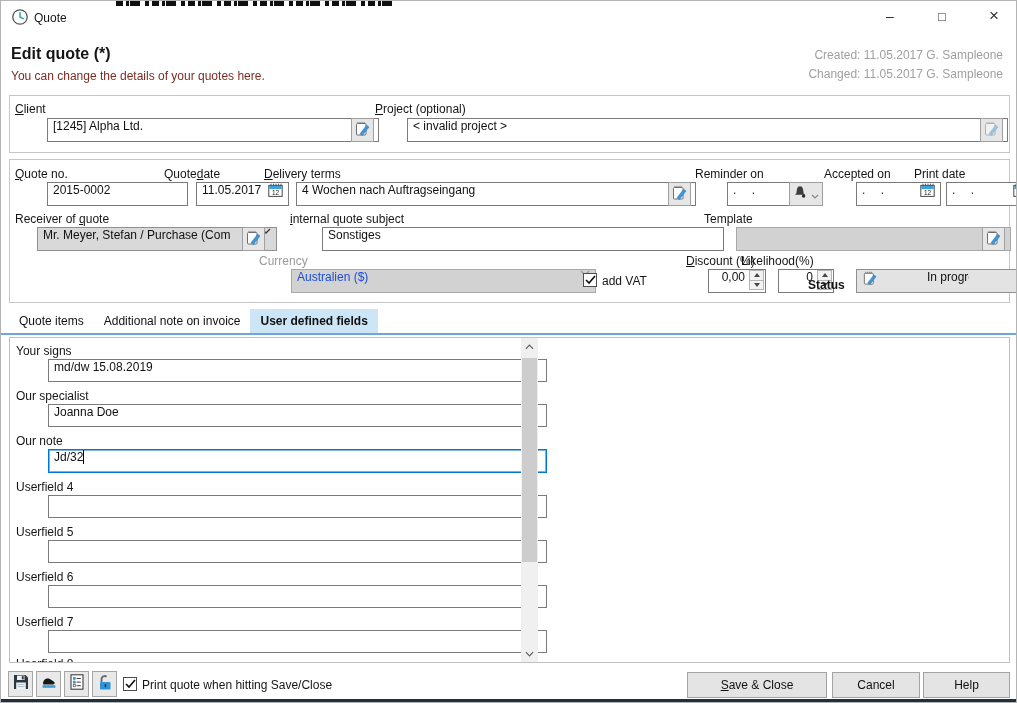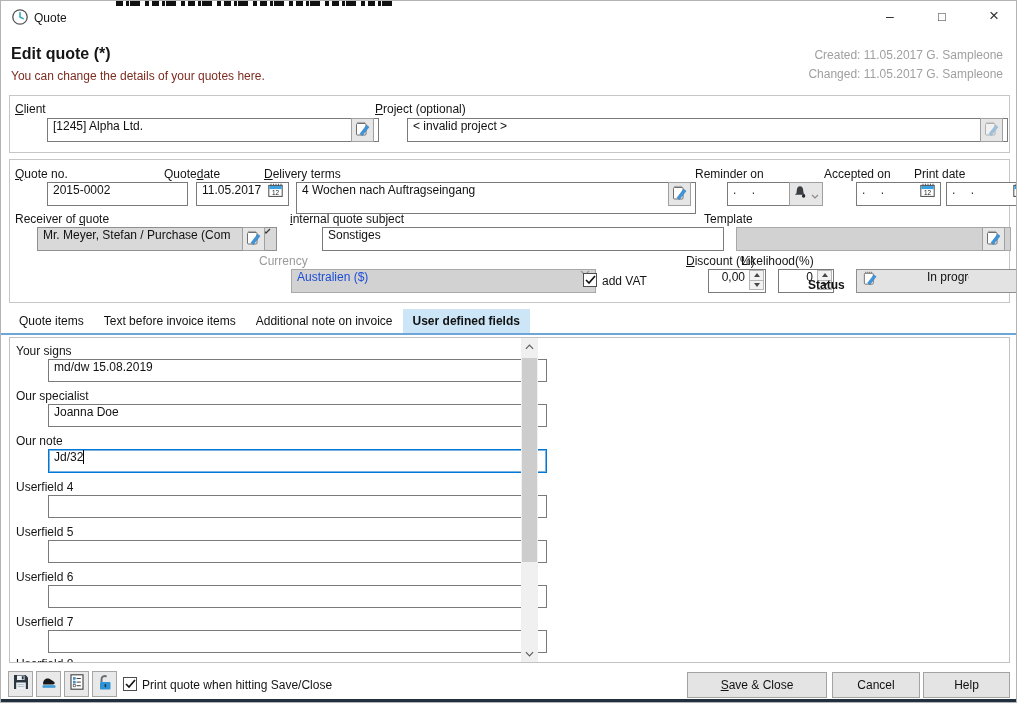--- a/index.html
+++ b/index.html
@@ -136,21 +136,21 @@
       <svg width="15" height="14" viewBox="0 0 15 14">
           <rect x="0.8" y="2.4" width="13.4" height="11" fill="#fff" stroke="#4a4a4a"></rect>
           <rect x="1.3" y="2.9" width="12.4" height="3.2" fill="#3aa0e0"></rect>
           <path d="M3 2.4 V0.7 M5.5 2.4 V0.7 M8 2.4 V0.7 M10.5 2.4 V0.7 M13 2.4 V0.7" stroke="#4a4a4a" stroke-width="0.9"></path>
           <text x="7.5" y="11.6" font-size="6.4" text-anchor="middle" fill="#1a1a1a">12</text>
         </svg>
     </span>
   </div>
 
   <span class="lbl" style="left:263px; top:166px;"><u>D</u>elivery terms</span>
-  <div class="tb" style="left:263px; top:181px; width:400px; height:32px;">
+  <div class="tb" style="left:263px; top:181px; width:400px; height:24px;">
     <span class="grow">4 Wochen nach Auftragseingang</span>
     <span class="chev">
       <svg width="10" height="6" viewBox="0 0 10 6">
           <path d="M1 1 L5 5 L9 1" fill="none" stroke="#3c3c3c" stroke-width="1.3"></path>
         </svg>
     </span>
   </div>
   <div class="iconbtn" style="left:667px; top:181px; width:23px; height:24px;">
     <span>
       <svg width="17" height="17" viewBox="0 0 17 17">
@@ -313,21 +313,20 @@
     <span class="grow">In progress</span>
     <span class="chev">
       <svg width="10" height="6" viewBox="0 0 10 6">
           <path d="M1 1 L5 5 L9 1" fill="none" stroke="#3c3c3c" stroke-width="1.3"></path>
         </svg>
     </span>
   </div>
 
   <div class="tabbar">
     <div class="tab">Quote items</div>
-    <div class="tab">Text before invoice items</div>
     <div class="tab">Additional note on invoice</div>
     <div class="tab sel">User defined fields</div>
   </div>
   <div class="tabline"></div>
 
   <div class="panel">
 
     <span class="lbl" style="left:6px; top:6px;">Your signs</span>
     <div class="tb" style="left:6px; top:21px; width:499px; height:23px;">
       <span class="grow">md/dw 15.08.2019</span>

